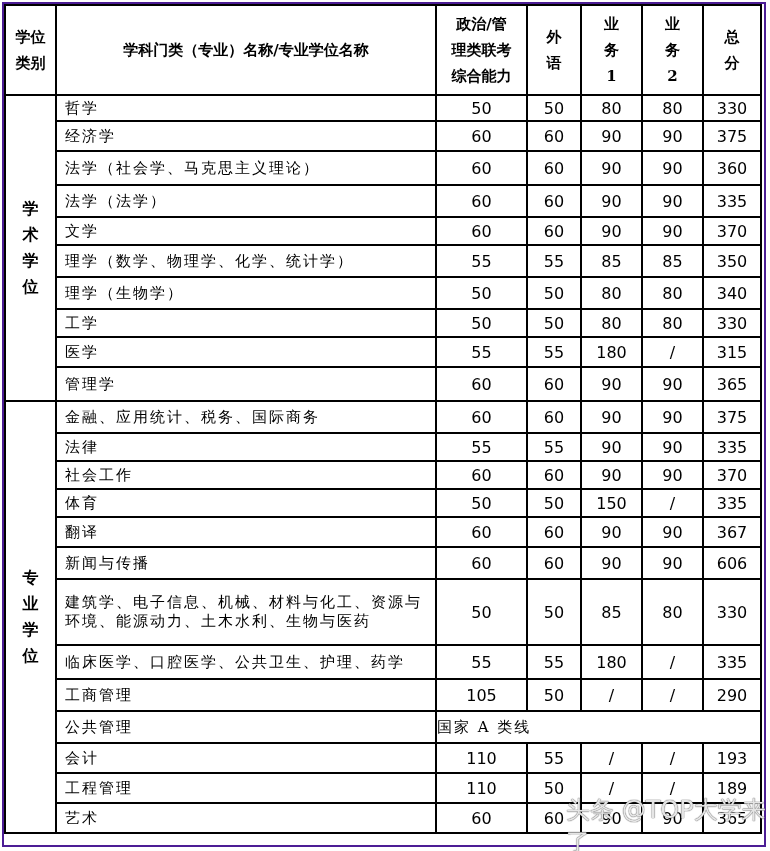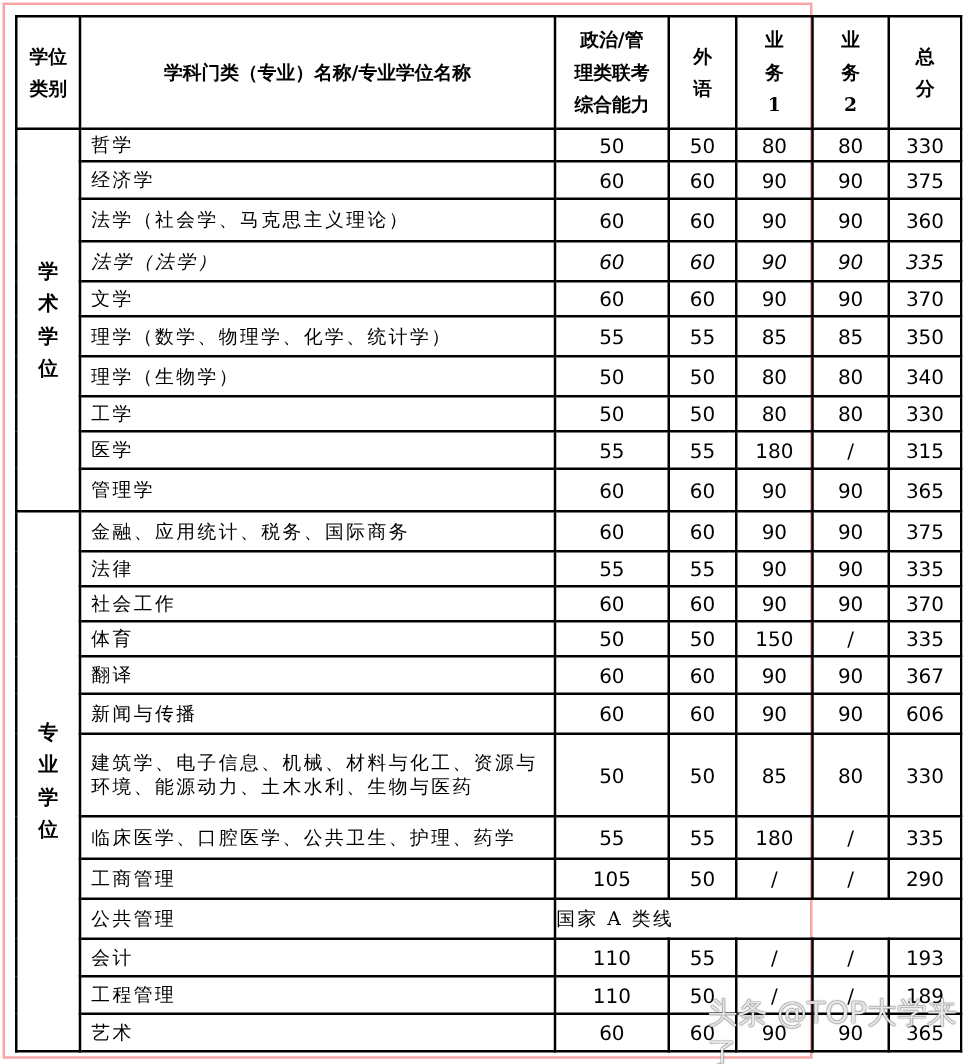--- a/index.html
+++ b/index.html
@@ -1,19 +1,19 @@
 <!DOCTYPE html>
 <html><head>
 <meta charset="utf-8">
 <style>
   html, body { margin: 0; padding: 0; background: #ffffff; }
   body { width: 770px; height: 851px; overflow: hidden; position: relative; }
   .frame {
-    position: absolute; left: 2px; top: 2px; width: 648px; height: 845px;
-    border: 2px solid #fca5a5; box-sizing: border-box; padding: 8px;
+    position: absolute; left: 2px; top: 2px; width: 764px; height: 845px;
+    border: 2px solid #4c1d95; box-sizing: border-box; padding: 0;
   }
   table {
     border-collapse: collapse; width: 756px; table-layout: fixed;
     font-family: "DejaVu Serif", "Liberation Serif", serif; color: #000;
   }
   td, th { border: 2px solid #000; padding: 0; }
   th { font-weight: bold; font-size: 15px; line-height: 26px; text-align: center; }
   th.cat-h { font-size: 15px; line-height: 26px; }
   td.name { font-size: 15px; padding-left: 8px; letter-spacing: 2px; text-align: left; }
   td.num { font-family: "DejaVu Sans", "Liberation Sans", sans-serif; font-size: 16px; text-align: center; }
@@ -95,21 +95,21 @@
           <td class="num">375</td>
         </tr>
         <tr style="height: 34px;">
           <td class="name">法学（社会学、马克思主义理论）</td>
           <td class="num">60</td>
           <td class="num">60</td>
           <td class="num">90</td>
           <td class="num">90</td>
           <td class="num">360</td>
         </tr>
-        <tr style="height: 32px; font-style: italic;">
+        <tr style="height: 32px;">
           <td class="name">法学（法学）</td>
           <td class="num">60</td>
           <td class="num">60</td>
           <td class="num">90</td>
           <td class="num">90</td>
           <td class="num">335</td>
         </tr>
         <tr style="height: 28px; margin-top: 20px;">
           <td class="name">文学</td>
           <td class="num">60</td>

